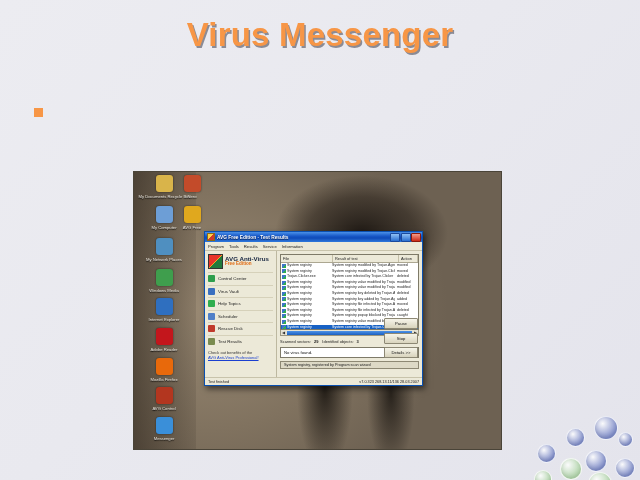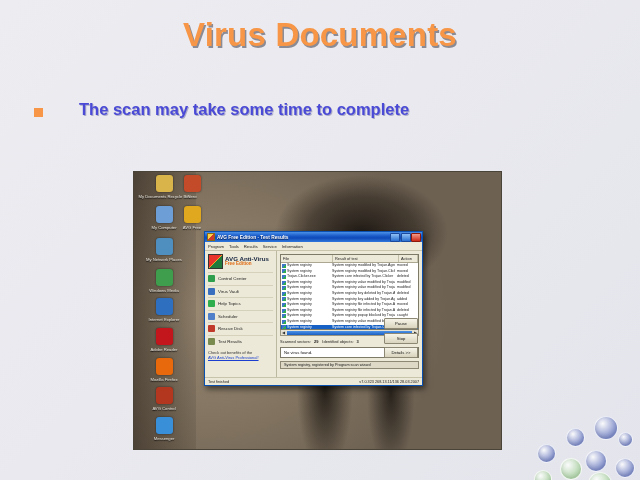--- a/index.html
+++ b/index.html
@@ -178,25 +178,24 @@
     padding:0 3px;box-sizing:border-box;
   }
   .sbtext{font-size:3.8px;color:#222;white-space:nowrap;}
   
   #bubbles{position:absolute;right:0;bottom:0;width:110px;height:70px;}
   .bub{position:absolute;border-radius:50%;box-shadow:inset 0 -2px 4px rgba(0,0,0,.12);}
 </style>
 </head>
 <body>
 
-<div id="slide-title">Virus Documents</div>
+<div id="slide-title">Virus Messenger</div>
 
 <div id="bullet-row">
   <div id="bullet-marker"></div>
-  <div id="bullet-text">The scan may take some time to complete</div>
 </div>
 
 <div id="screenshot">
 
   <div id="wallpaper"></div>
   <div id="wall-left-shade"></div>
 
   <div id="desktop-icons">
       <div class="dicon" style="left: 2px; top: 3px;">
         <div class="glyph" style="background: rgb(217, 180, 74);"></div>

